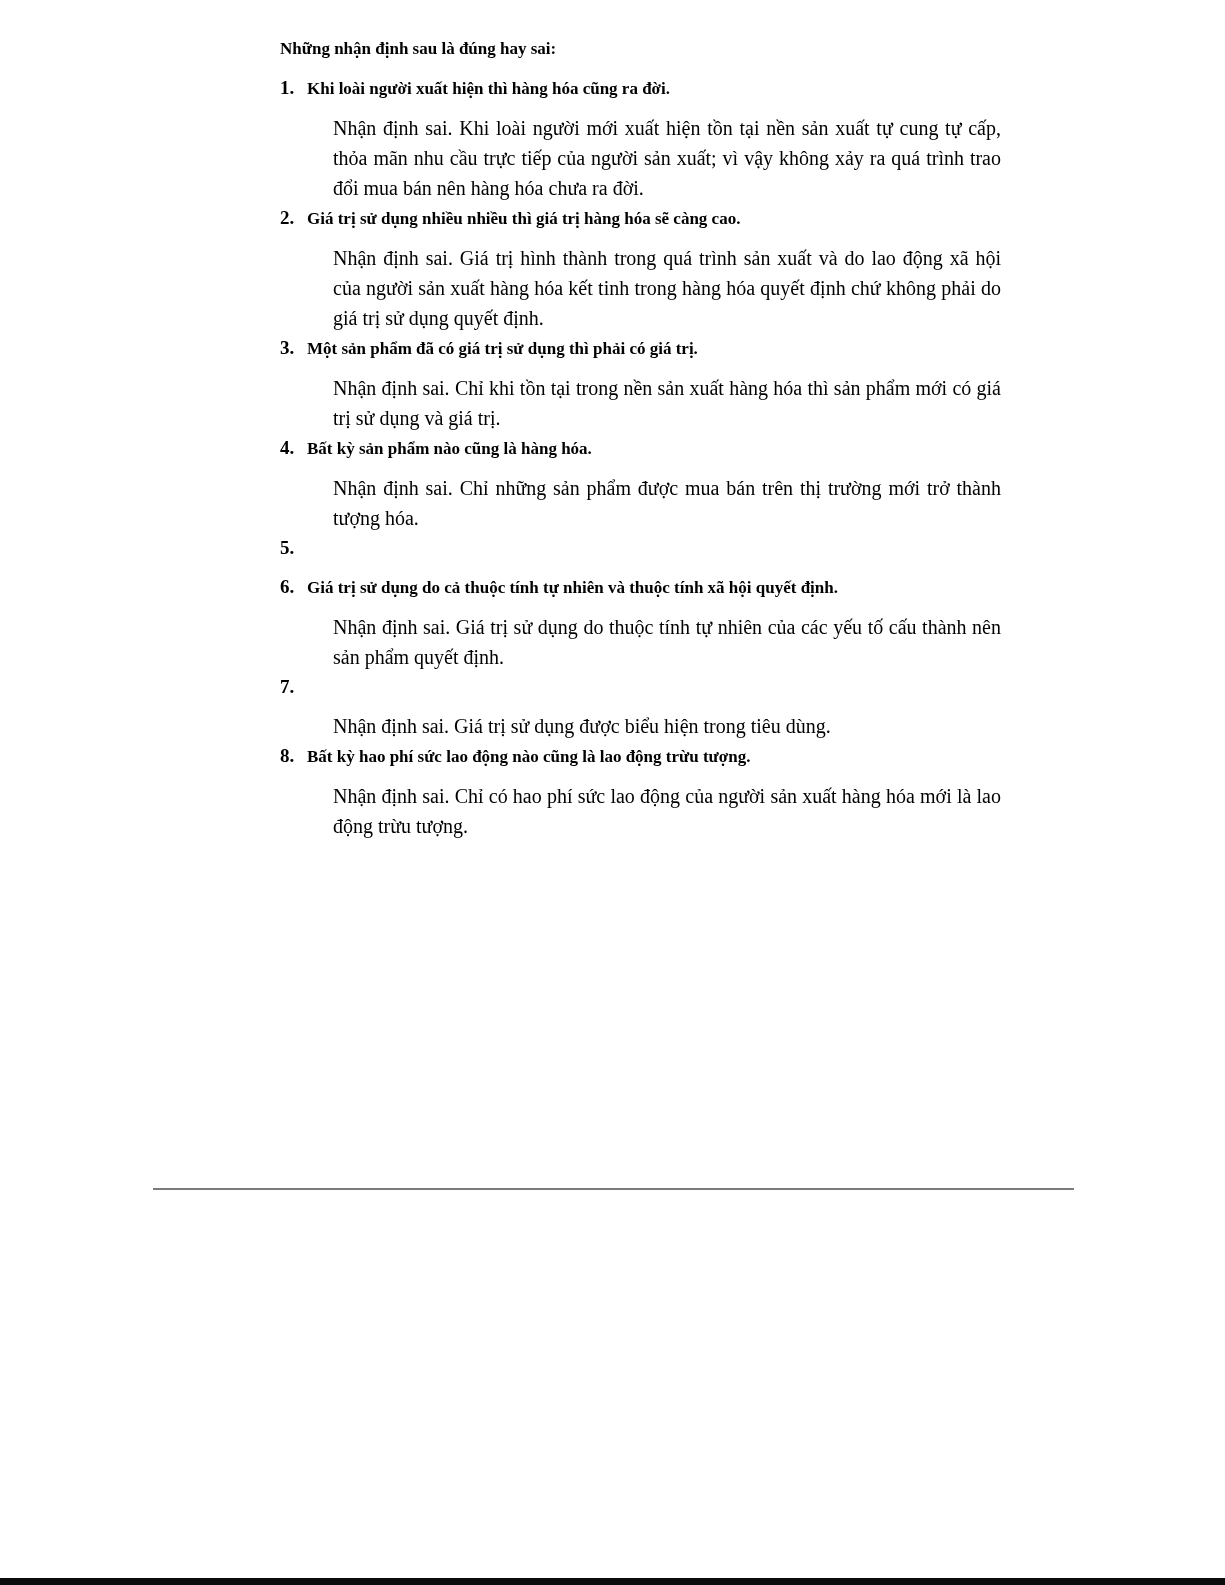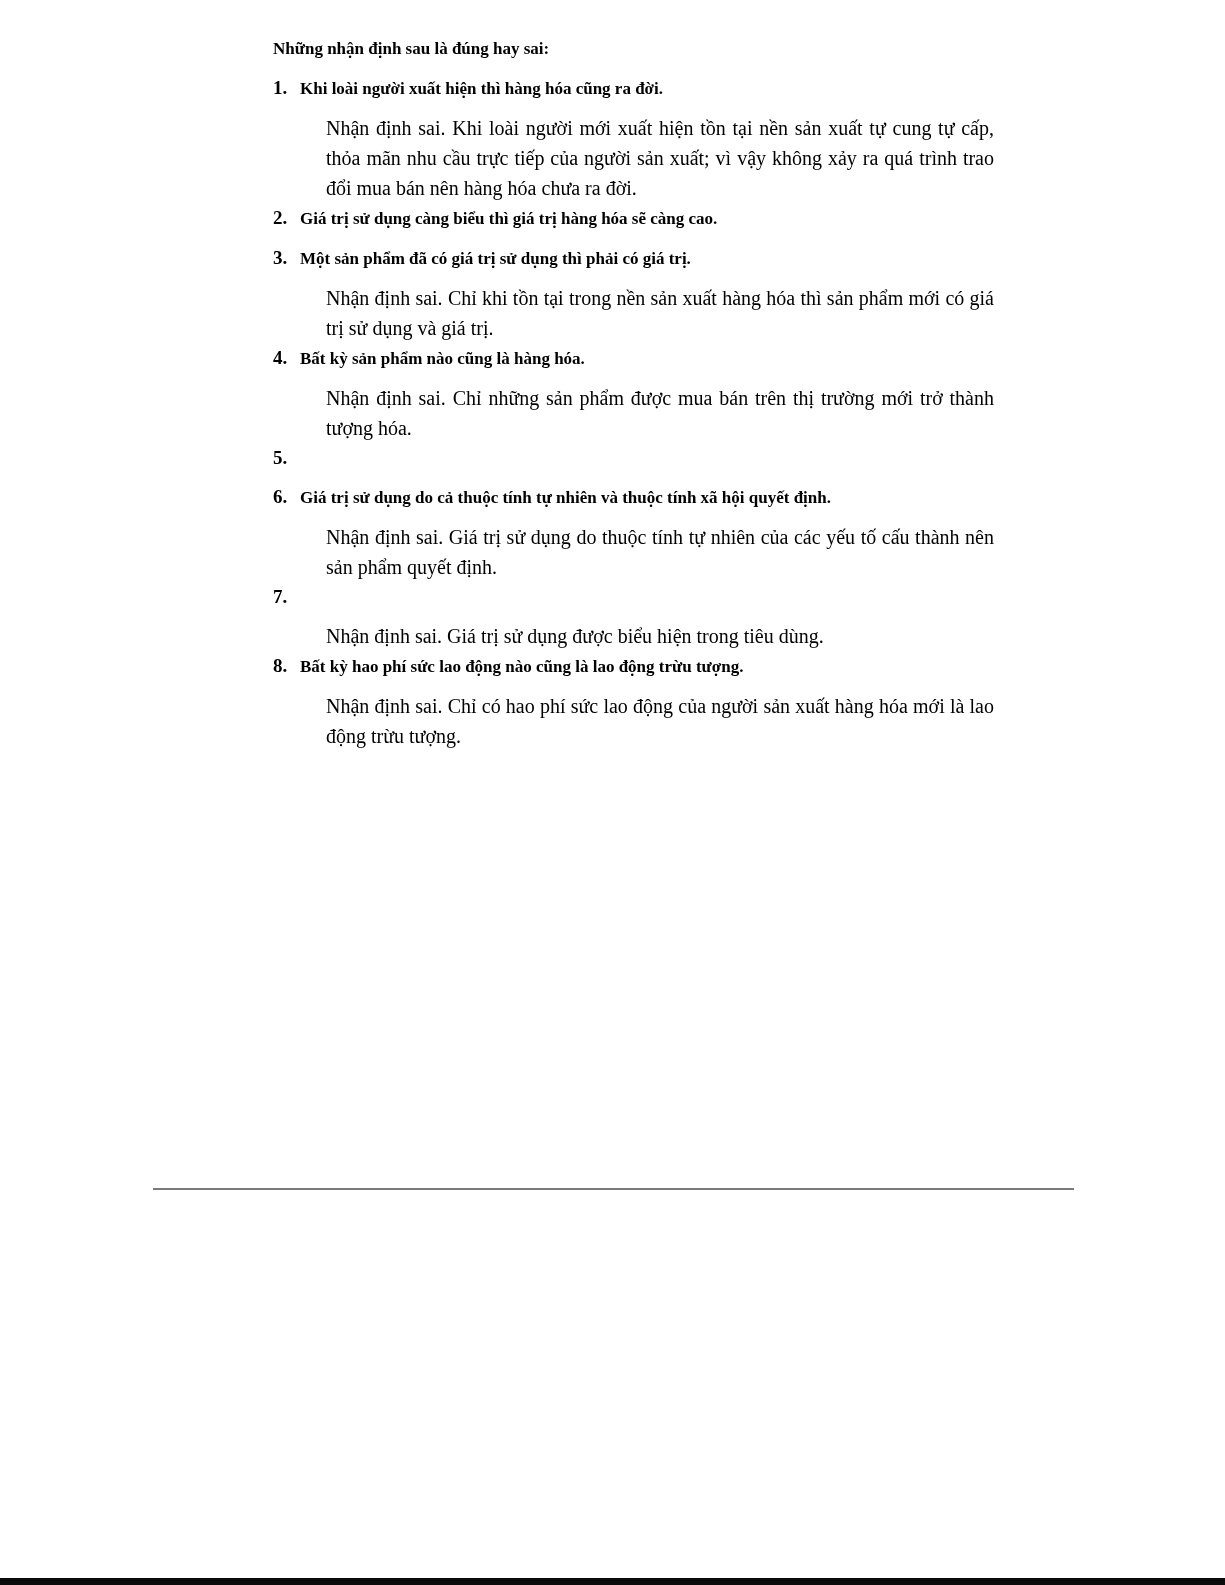--- a/index.html
+++ b/index.html
@@ -7,21 +7,21 @@
     position: relative;
     width: 1225px;
     height: 1585px;
     background: #ffffff;
     font-family: "Liberation Serif", "DejaVu Serif", serif;
     color: #000000;
     overflow: hidden;
   }
   .content {
     position: absolute;
-    left: 273px;
+    left: 280px;
     top: 34px;
     width: 726px;
   }
   .doc-title {
     font-size: 17px;
     font-weight: bold;
     line-height: 30px;
     margin: 0 0 9px 0;
   }
   .item { margin: 0; }
@@ -78,22 +78,23 @@
       <div class="item-heading">
         <span class="num">1.</span>
         <span class="statement">Khi loài người xuất hiện thì hàng hóa cũng ra đời.</span>
       </div>
       <p class="answer">Nhận định sai. Khi loài người mới xuất hiện tồn tại nền sản xuất tự cung tự cấp, thỏa mãn nhu cầu trực tiếp của người sản xuất; vì vậy không xảy ra quá trình trao đổi mua bán nên hàng hóa chưa ra đời.</p>
     </div>
 
     <div class="item">
       <div class="item-heading">
         <span class="num">2.</span>
-        <span class="statement">Giá trị sử dụng càng biểu thì giá trị hàng hóa sẽ càng cao.</span>
+        <span class="statement">Giá trị sử dụng nhiều nhiều thì giá trị hàng hóa sẽ càng cao.</span>
       </div>
+      <p class="answer">Nhận định sai. Giá trị hình thành trong quá trình sản xuất và do lao động xã hội của người sản xuất hàng hóa kết tinh trong hàng hóa quyết định chứ không phải do giá trị sử dụng quyết định.</p>
     </div>
 
     <div class="item">
       <div class="item-heading">
         <span class="num">3.</span>
         <span class="statement">Một sản phẩm đã có giá trị sử dụng thì phải có giá trị.</span>
       </div>
       <p class="answer">Nhận định sai. Chỉ khi tồn tại trong nền sản xuất hàng hóa thì sản phẩm mới có giá trị sử dụng và giá trị.</p>
     </div>
 

